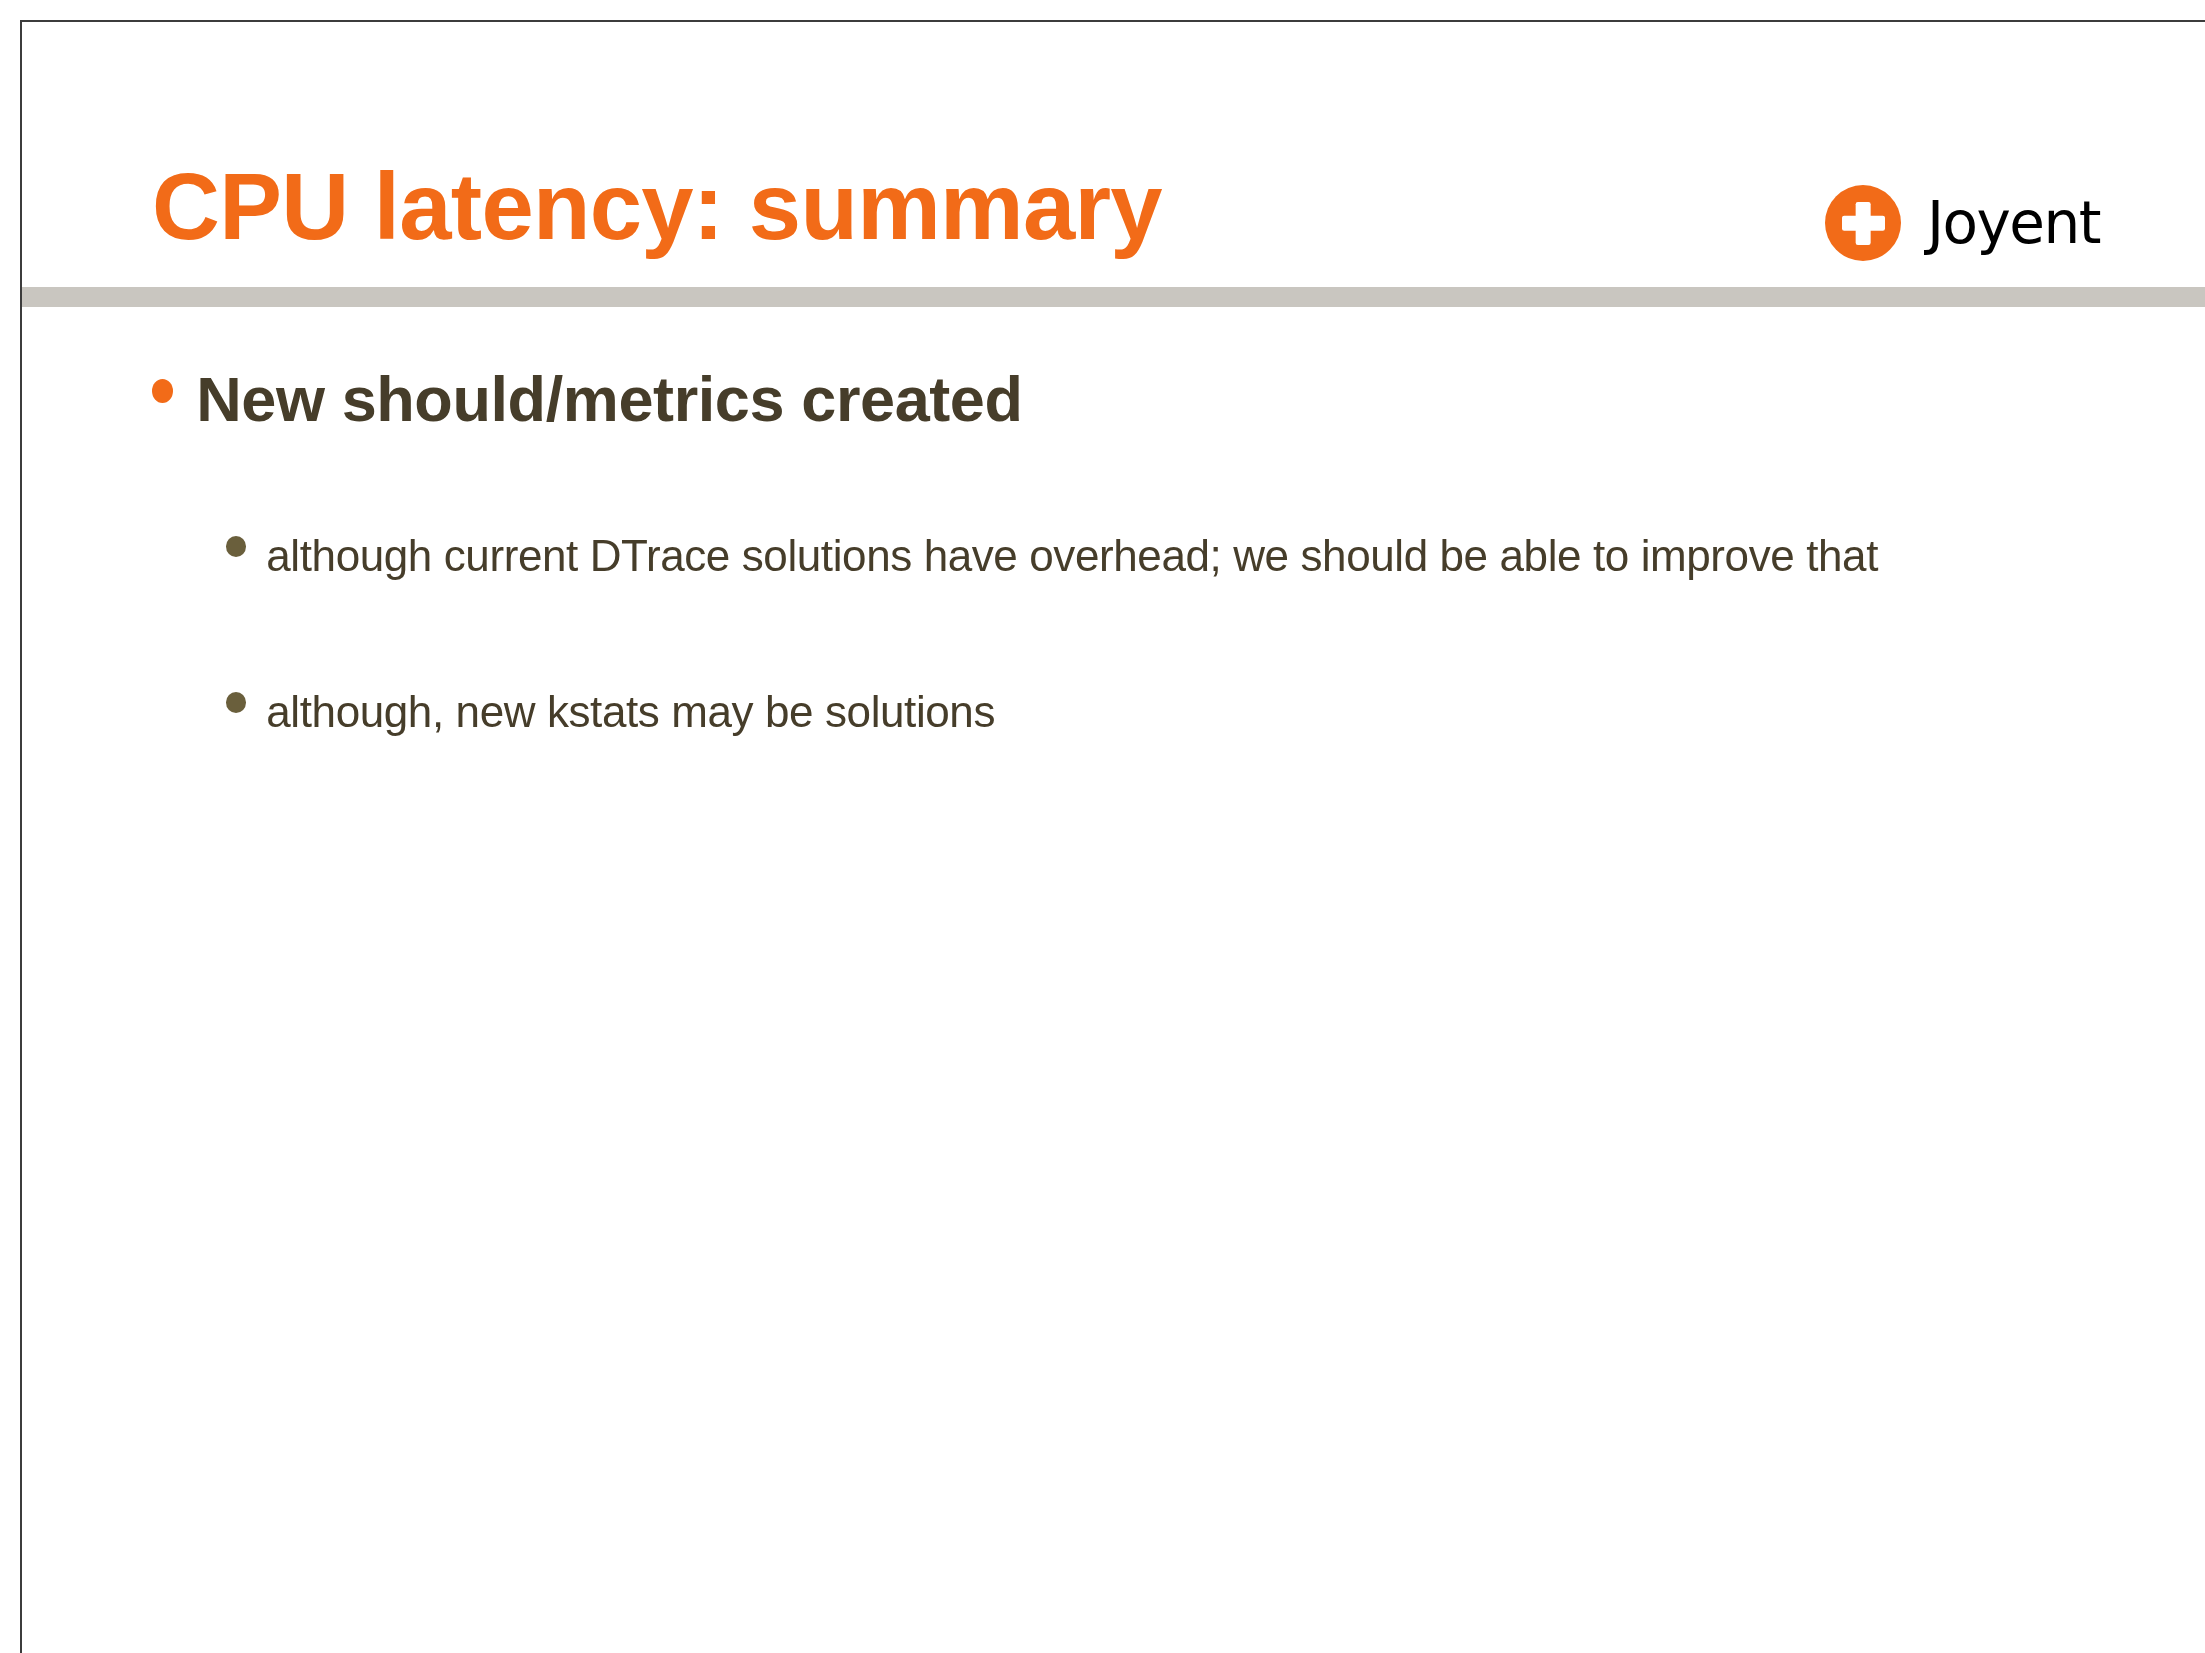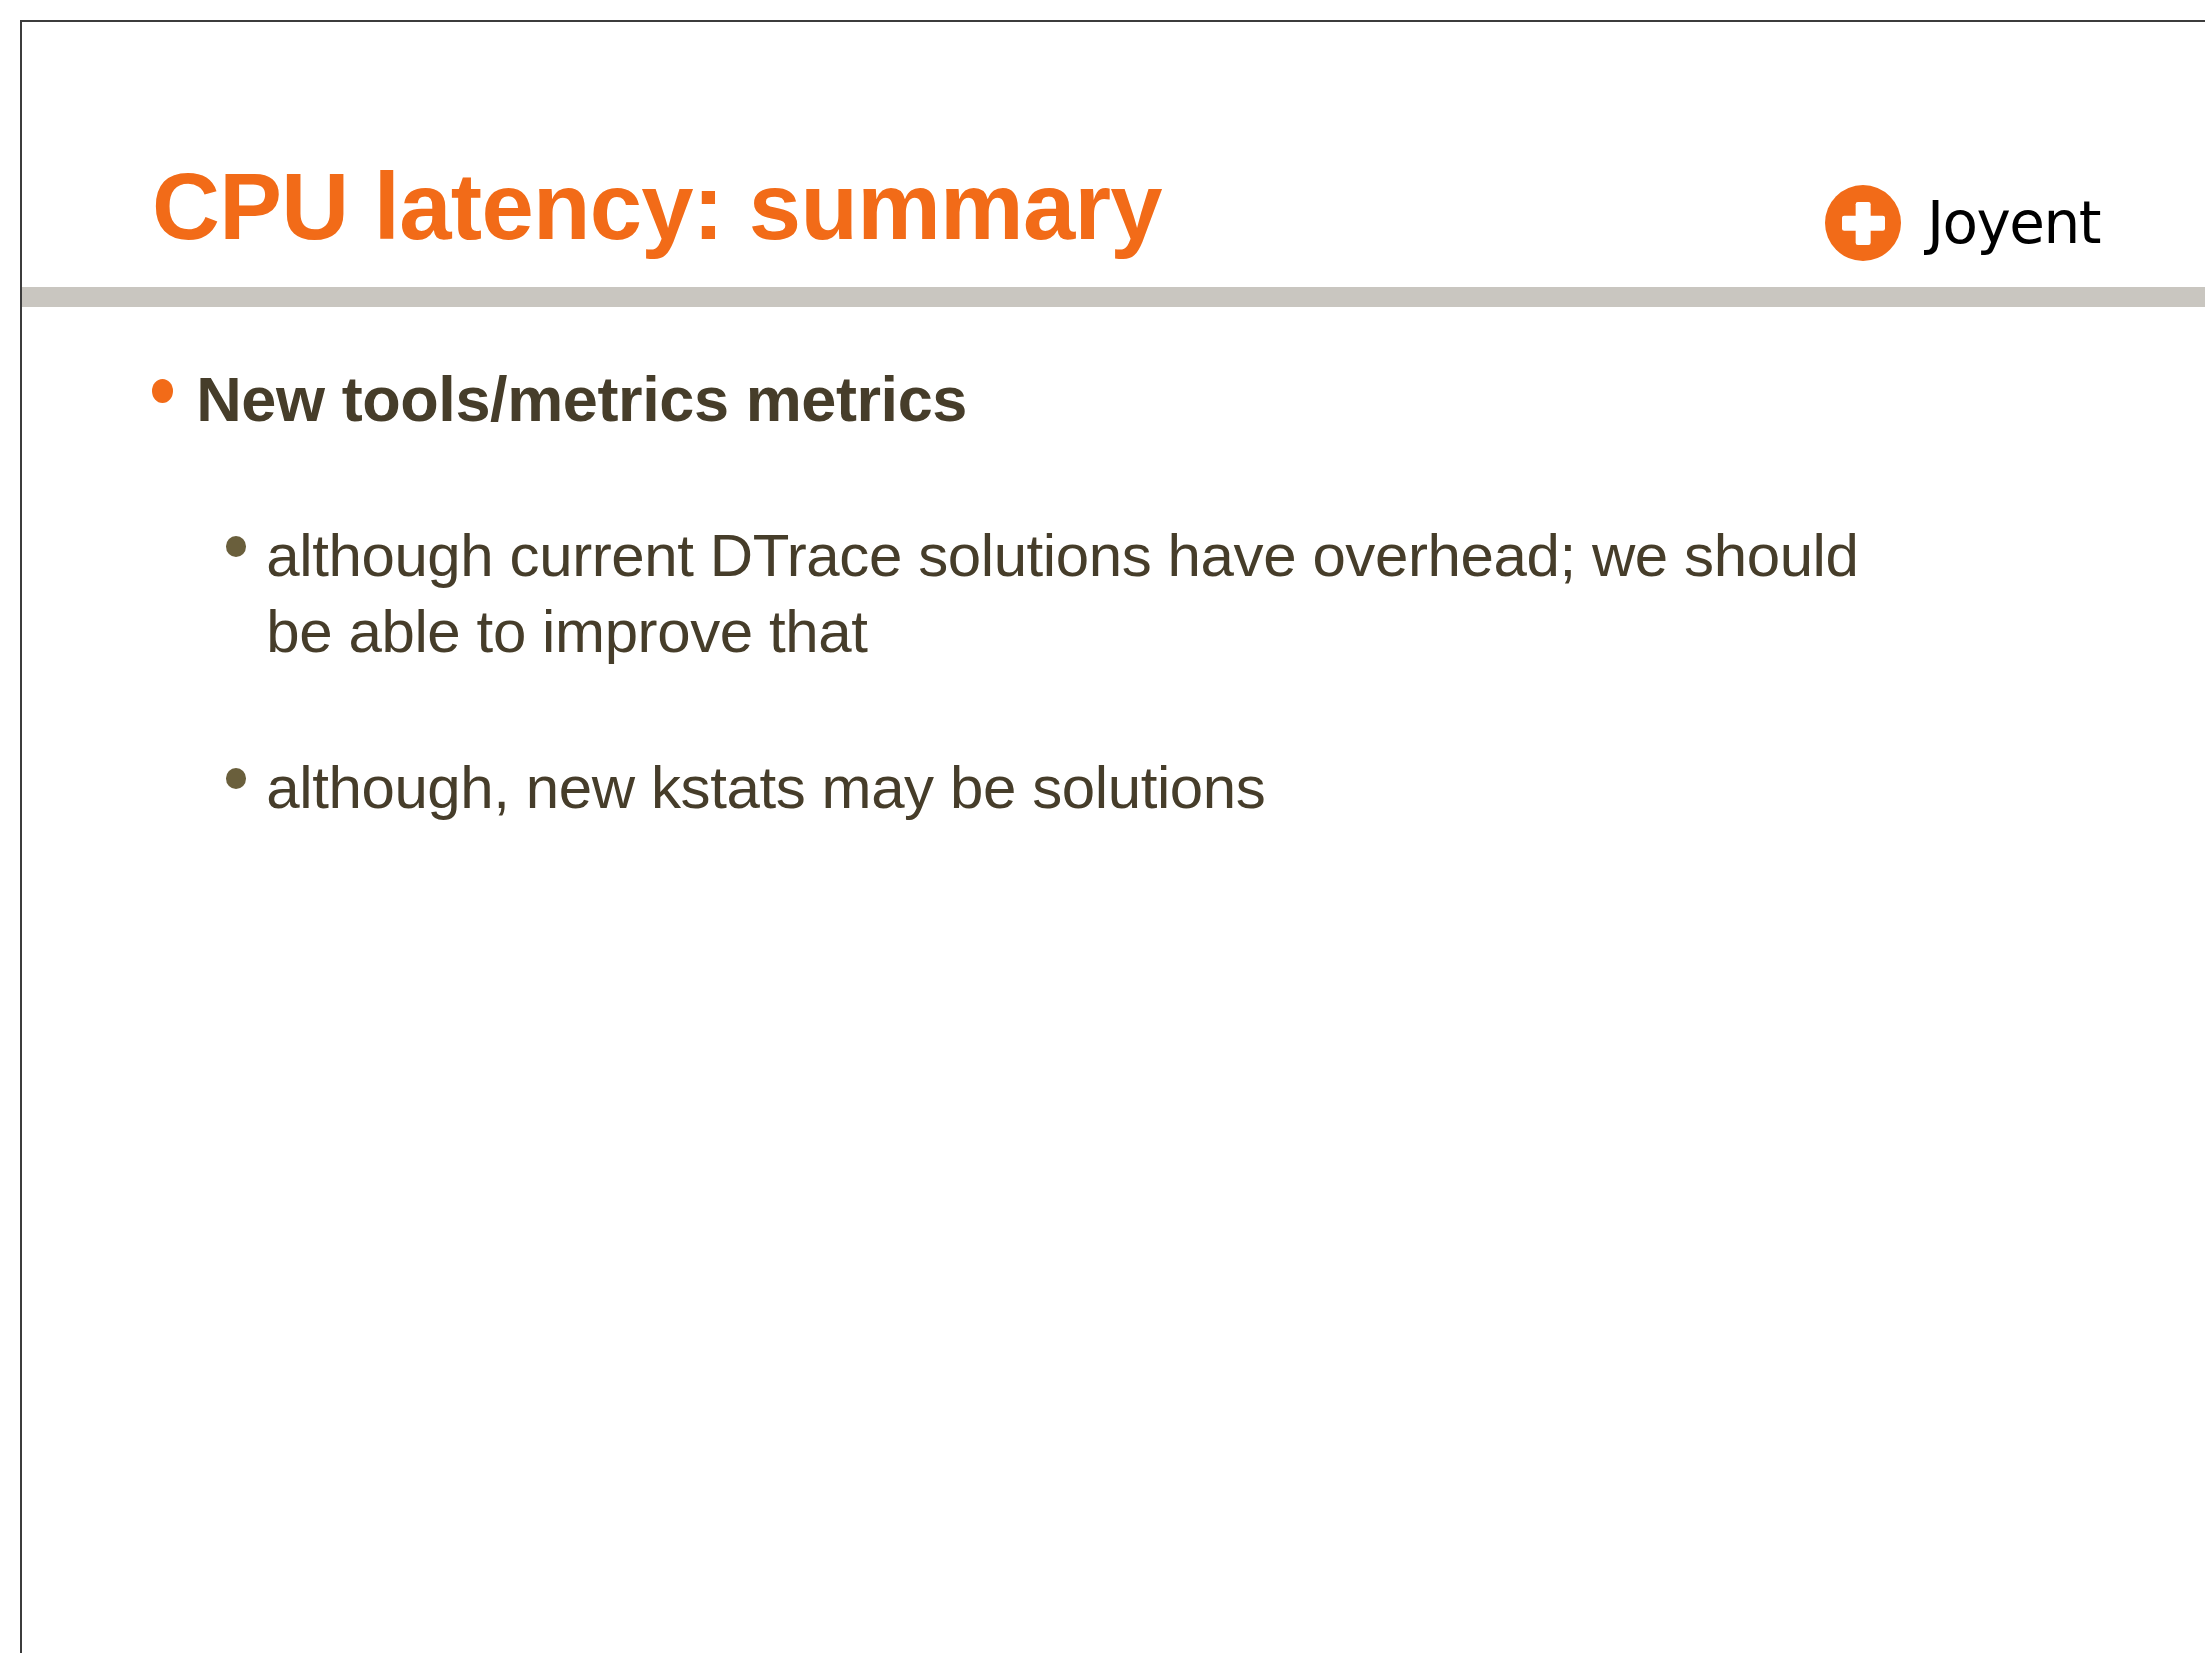--- a/index.html
+++ b/index.html
@@ -154,21 +154,21 @@
   }
 
   .level-1 .bullet-text {
     font-size: 63px;
     line-height: 76px;
     font-weight: bold;
     letter-spacing: -0.4px;
   }
 
   .level-2 .bullet-text {
-    font-size: 60px;
+    font-size: 44px;
     line-height: 76px;
     font-weight: normal;
     letter-spacing: -0.4px;
     max-width: 1691px;
   }
 </style>
 </head>
 <body>
 
 <div id="slide">
@@ -183,21 +183,21 @@
     </div>
 
     <div id="header-divider"></div>
   </div>
 
   <div id="slide-body">
 
 
     <div class="bullet-row level-1">
       <span class="bullet-dot"></span>
-      <span class="bullet-text">New tools/metrics metrics</span>
+      <span class="bullet-text">New should/metrics created</span>
     </div>
 
     <div class="bullet-row level-2">
       <span class="bullet-dot"></span>
       <span class="bullet-text">although current DTrace solutions have overhead; we should be able to improve that</span>
     </div>
 
     <div class="bullet-row level-2">
       <span class="bullet-dot"></span>
       <span class="bullet-text">although, new kstats may be solutions</span>

